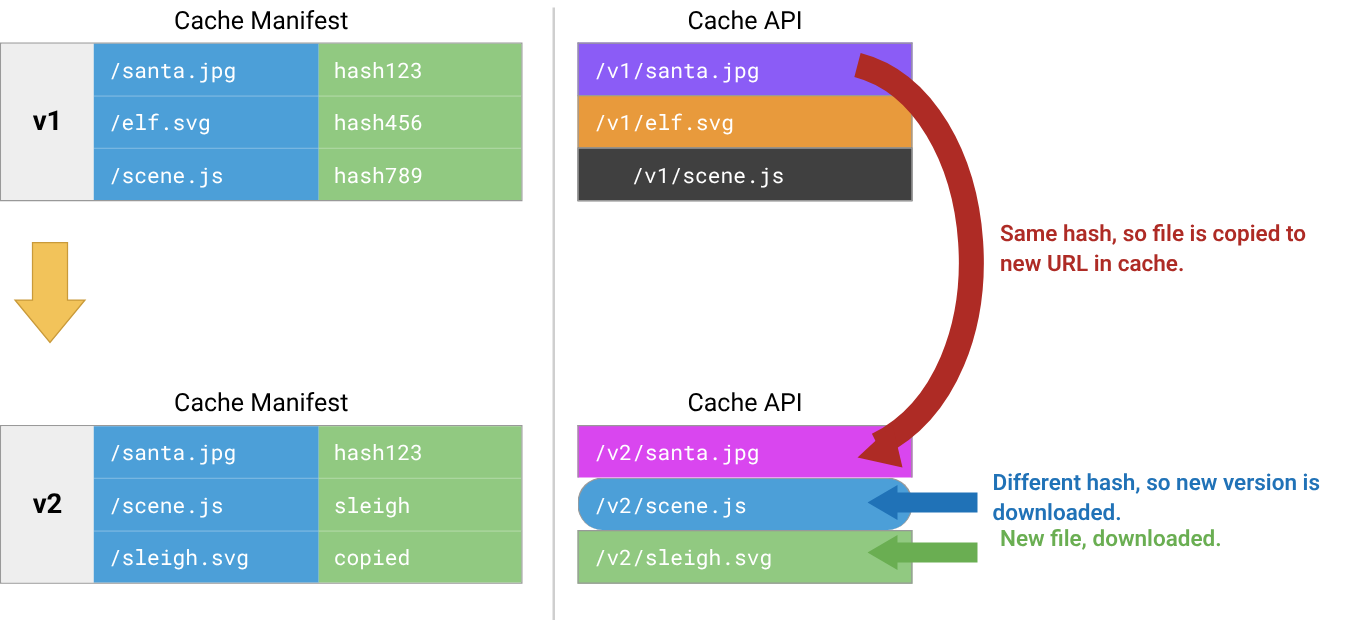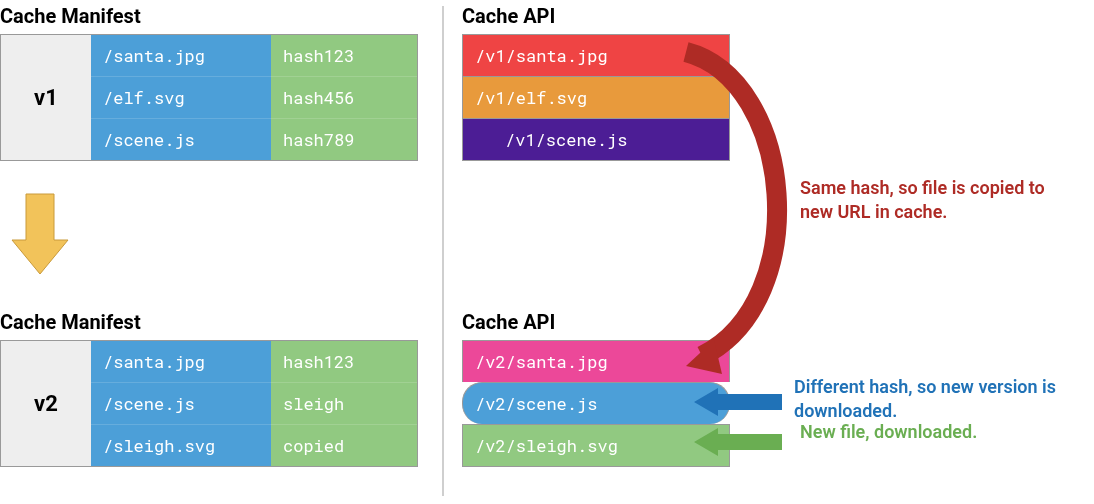--- a/index.html
+++ b/index.html
@@ -4,28 +4,28 @@
 <style>
   * { box-sizing: border-box; margin: 0; padding: 0; }
   body {
     width: 1094px;
     height: 504px;
     font-family: -apple-system, BlinkMacSystemFont, "Segoe UI", Roboto, sans-serif;
     position: relative;
     background: #fff;
   }
   .mono { font-family: "Roboto Mono", Menlo, Consolas, monospace; }
-  .heading { font-weight: 700; font-size: 20px; text-align: left; margin-bottom: 6px; }
+  .heading { font-weight: 400; font-size: 20px; text-align: center; margin-bottom: 6px; }
   
   .left-col { position: absolute; left: 0; top: 0; width: 420px; }
   .divider { position: absolute; left: 442px; top: 6px; width: 2px; height: 490px; background: #cfcfcf; }
   .right-col { position: absolute; left: 462px; top: 0; width: 620px; }
 
   .manifest-table { width: 418px; display: flex; border: 1px solid #999; }
-  .manifest-version { width: 90px; background: #eee; display:flex; align-items:center; justify-content:center; font-weight:700; font-size:22px; }
+  .manifest-version { width: 74px; background: #eee; display:flex; align-items:center; justify-content:center; font-weight:700; font-size:22px; }
   .manifest-files { flex: 1; }
   .manifest-row { display:flex; }
   .manifest-file { width: 180px; background:#4c9fd8; color:#fff; padding:9px 12px; font-size:17px; border-bottom:1px solid rgba(255,255,255,0.15);}
   .manifest-hash { flex:1; background:#91c981; color:#fff; padding:9px 12px; font-size:17px; border-bottom:1px solid rgba(255,255,255,0.15);}
   .manifest-row:last-child .manifest-file, .manifest-row:last-child .manifest-hash { border-bottom:none; }
 
   .down-arrow { position:absolute; left:10px; top:190px; }
 
   .manifest-block { position: relative; }
   #manifest-v1 { position:absolute; top:4px; left:0; }
@@ -96,34 +96,34 @@
   </div>
 
 </div>
 
 <div class="divider"></div>
 
 <div class="right-col">
 
   <div id="api-v1" class="api-block">
     <div class="heading">Cache API</div>
-    <div class="api-row mono" style="background: #ef4444;">
+    <div class="api-row mono" style="background: #8b5cf6;">
       <span>/v1</span><span>/santa.jpg</span>
     </div>
     <div class="api-row mono" style="background: rgb(232, 154, 60);">
       <span>/v1</span><span>/elf.svg</span>
     </div>
-    <div class="api-row mono" style="background: #4c1d95; padding-left: 42px;">
+    <div class="api-row mono" style="background: #404040; padding-left: 42px;">
       <span>/v1</span><span>/scene.js</span>
     </div>
   </div>
 
   <div id="api-v2" class="api-block">
     <div class="heading">Cache API</div>
-    <div class="api-row mono" style="background: #ec4899;">
+    <div class="api-row mono" style="background: #d946ef;">
       <span>/v2</span><span>/santa.jpg</span>
     </div>
     <div class="api-row mono" style="background: rgb(76, 159, 216); border-radius: 20px;">
       <span>/v2</span><span>/scene.js</span>
     </div>
     <div class="api-row mono" style="background: rgb(145, 201, 129);">
       <span>/v2</span><span>/sleigh.svg</span>
     </div>
   </div>
 

